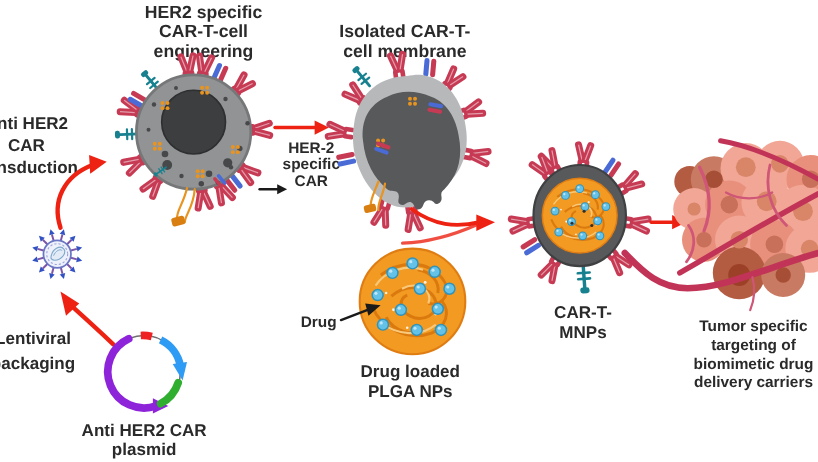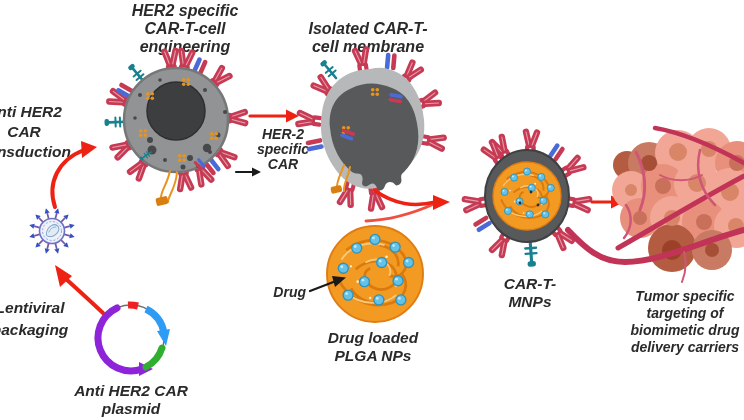--- a/index.html
+++ b/index.html
@@ -1,16 +1,16 @@
 <!DOCTYPE html>
 <html style="--background: #ffffff; --text: #2a2a2b; --arrow_red: #ee2213; --cell_body: #929394; --cell_body_edge: #767778; --cell_nucleus: #3d3e40; --membrane_outer: #b7b8ba; --membrane_inner: #58595b; --receptor_red: #c73a54; --receptor_blue: #4a6bd6; --receptor_teal: #17818f; --receptor_orange: #e8941f; --np_orange: #f29a22; --np_texture_dark: #d8770e; --np_texture_light: #f9c878; --drug_blue: #64c2e8; --drug_blue_border: #2f93bb; --virus_purple: #7d55a8; --virus_tip_blue: #3252c4; --virus_body: #eef0fa; --plasmid_purple: #8e24d9; --plasmid_blue: #2e9bf5; --plasmid_green: #2fae2f; --plasmid_red: #ee2222; --tumor_light: #f2a696; --tumor_mid: #e8907c; --tumor_dark: #c97a62; --tumor_deep: #b35c42; --vessel: #c23457; --vessel_light: #cf5677;"><head>
 <meta charset="utf-8">
 <style>
   html,body{margin:0;padding:0;background:#fff;}
-  .stage{position:relative;width:744px;height:420px;background:var(--background,#fff);overflow:hidden;font-family:"Liberation Sans",sans-serif;font-style:italic;}
+  .stage{position:relative;width:744px;height:420px;background:var(--background,#fff);overflow:hidden;font-family:"Liberation Sans",sans-serif;}
   text.lbl{font-family:"Liberation Sans",sans-serif;font-weight:700;fill:var(--text,#2a2a2b);}
   .s16{font-size:16px;}
   .s15{font-size:15.5px;}
   .s14{font-size:14px;}
   .fr{fill:var(--receptor_red,#c73a54);}
   .fb{fill:var(--receptor_blue,#4a6bd6);}
   .wline{stroke:#ffffff;stroke-width:1.1;opacity:.5;fill:none;}
   .pinline{stroke:var(--receptor_teal,#17818f);stroke-width:2.6;stroke-linecap:round;}
   .pinthin{stroke:var(--receptor_teal,#17818f);stroke-width:2;stroke-linecap:round;}
   .pincap{fill:var(--receptor_teal,#17818f);}

